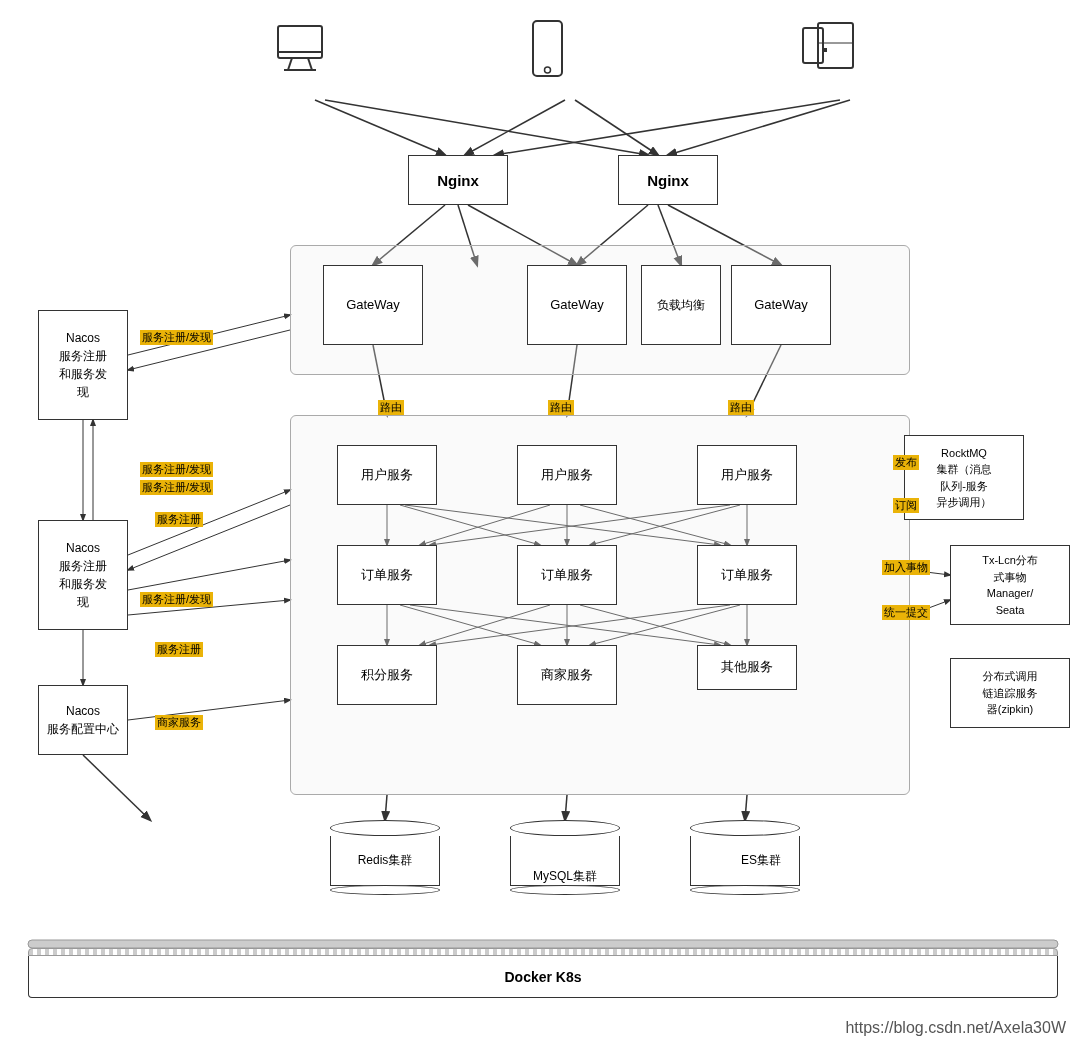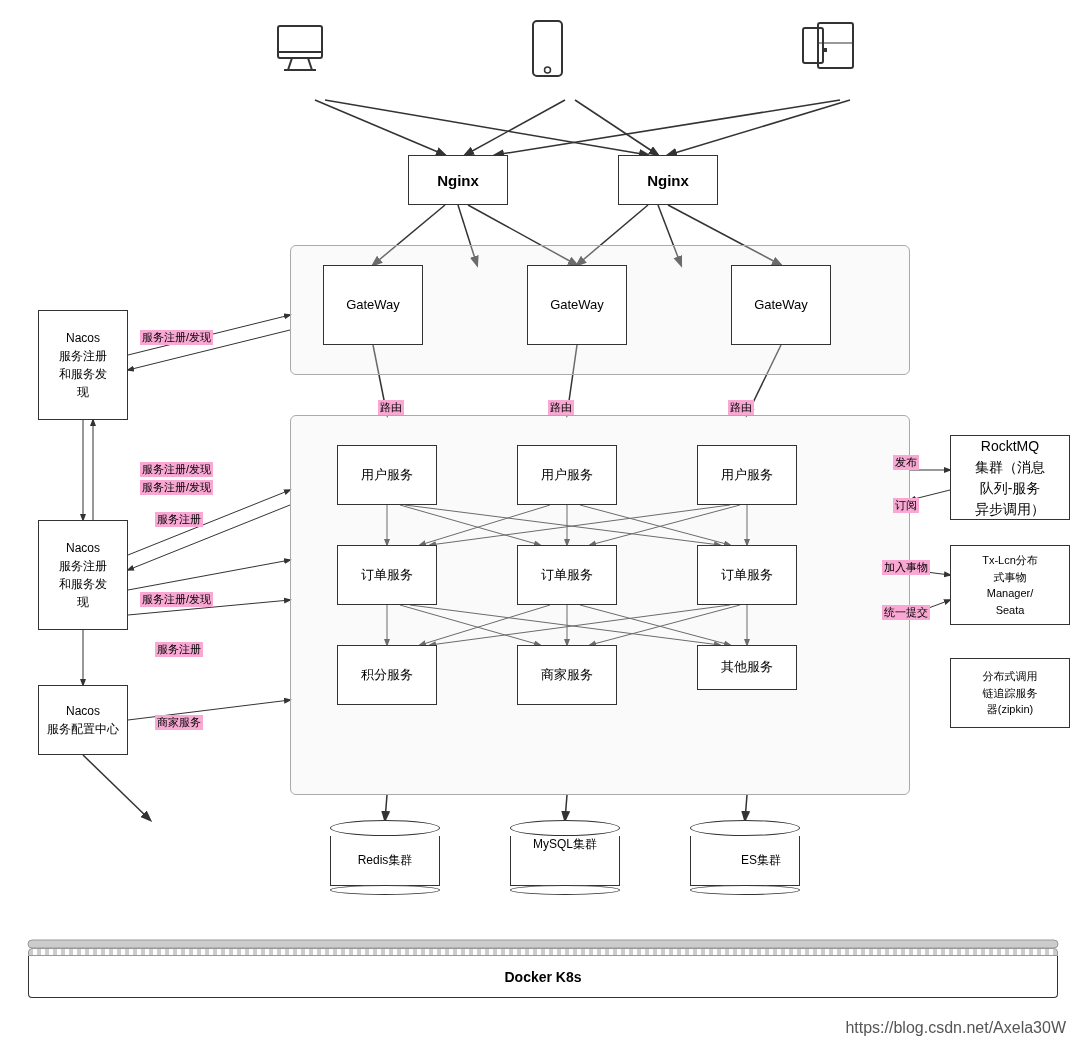--- a/index.html
+++ b/index.html
@@ -53,21 +53,21 @@
     .client-icon {
       position: absolute;
       text-align: center;
       font-size: 11px;
     }
 
     
     .arrow-label {
       position: absolute;
       font-size: 11px;
-      background: #f9a8d4;
+      background: #eab308;
       padding: 0 2px;
     }
 
     .footer-url {
       position: absolute;
       font-size: 16px;
       color: #555;
       margin-left: 42px;
     }
   </style>
@@ -194,20 +194,23 @@
   </div>
 
   <div class="area-box" style="left:290px;top:245px;width:620px;height:130px;"></div>
 
   <div class="box" style="left:323px;top:265px;width:100px;height:80px;font-size:13px;">
     <span>GateWay</span>
   </div>
   <div class="box" style="left:527px;top:265px;width:100px;height:80px;font-size:13px;">
     <span>GateWay</span>
   </div>
+  <div class="box" style="left:641px;top:265px;width:80px;height:80px;font-size:12px;">
+    <span>负载均衡</span>
+  </div>
   <div class="box" style="left:731px;top:265px;width:100px;height:80px;font-size:13px;">
     <span>GateWay</span>
   </div>
 
   <div class="area-box" style="left:290px;top:415px;width:620px;height:380px;"></div>
 
   <div class="box" style="left:337px;top:445px;width:100px;height:60px;font-size:13px;">
     <span>用户服务</span>
   </div>
   <div class="box" style="left:517px;top:445px;width:100px;height:60px;font-size:13px;">
@@ -240,42 +243,42 @@
   <div class="box" style="left:38px;top:310px;width:90px;height:110px;font-size:12px;line-height:1.5;">
     <span>Nacos<br>服务注册<br>和服务发<br>现</span>
   </div>
   <div class="box" style="left:38px;top:520px;width:90px;height:110px;font-size:12px;line-height:1.5;">
     <span>Nacos<br>服务注册<br>和服务发<br>现</span>
   </div>
   <div class="box" style="left:38px;top:685px;width:90px;height:70px;font-size:12px;line-height:1.5;">
     <span>Nacos<br>服务配置中心</span>
   </div>
 
-  <div class="box" style="left:950px;top:435px;width:120px;height:85px;font-size:14px;line-height:1.5;">
+  <div class="box" style="left:904px;top:435px;width:120px;height:85px;font-size:11px;line-height:1.5;">
     <span>RocktMQ<br>集群（消息<br>队列-服务<br>异步调用）</span>
   </div>
   <div class="box" style="left:950px;top:545px;width:120px;height:80px;font-size:11px;line-height:1.5;">
     <span>Tx-Lcn分布<br>式事物<br>Manager/<br>Seata</span>
   </div>
   <div class="box" style="left:950px;top:658px;width:120px;height:70px;font-size:11px;line-height:1.5;">
     <span>分布式调用<br>链追踪服务<br>器(zipkin)</span>
   </div>
 
 
   <div style="position:absolute;left:330px;top:820px;width:110px;">
     <div style="width:110px;height:16px;border:1.5px solid #333;border-radius:50%;background:#fff;"></div>
     <div style="width:110px;height:50px;border-left:1.5px solid #333;border-right:1.5px solid #333;border-bottom:1.5px solid #333;background:#fff;display:flex;align-items:center;justify-content:center;font-size:12px;">
       <span>Redis集群</span>
     </div>
     <div style="width:110px;height:10px;border:1.5px solid #333;border-radius:50%;background:#fff;margin-top:-1.5px;"></div>
   </div>
 
   <div style="position:absolute;left:510px;top:820px;width:110px;">
     <div style="width:110px;height:16px;border:1.5px solid #333;border-radius:50%;background:#fff;"></div>
-    <div style="width:110px;height:50px;border-left:1.5px solid #333;border-right:1.5px solid #333;border-bottom:1.5px solid #333;background:#fff;display:flex;align-items:flex-start;justify-content:center;font-size:12px;">
+    <div style="width:110px;height:50px;border-left:1.5px solid #333;border-right:1.5px solid #333;border-bottom:1.5px solid #333;background:#fff;display:flex;align-items:flex-end;justify-content:center;font-size:12px;">
       <span>MySQL集群</span>
     </div>
     <div style="width:110px;height:10px;border:1.5px solid #333;border-radius:50%;background:#fff;margin-top:-1.5px;"></div>
   </div>
 
   <div style="position:absolute;left:690px;top:820px;width:110px;">
     <div style="width:110px;height:16px;border:1.5px solid #333;border-radius:50%;background:#fff;"></div>
     <div style="width:110px;height:50px;border-left:1.5px solid #333;border-right:1.5px solid #333;border-bottom:1.5px solid #333;background:#fff;display:flex;align-items:center;justify-content:center;font-size:12px;padding-left:32px;">
       <span>ES集群</span>
     </div>

